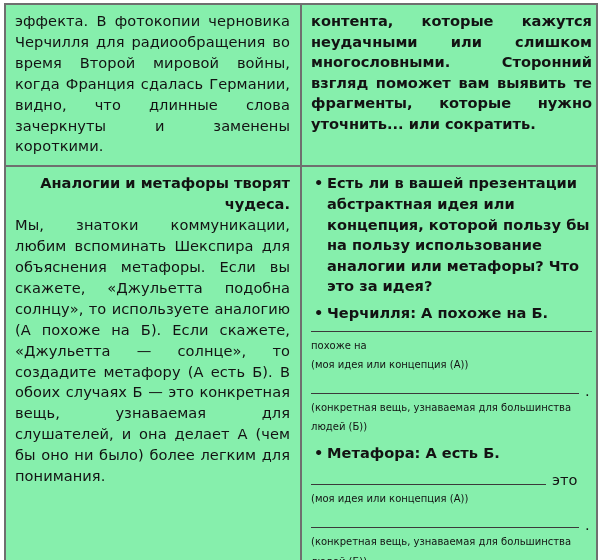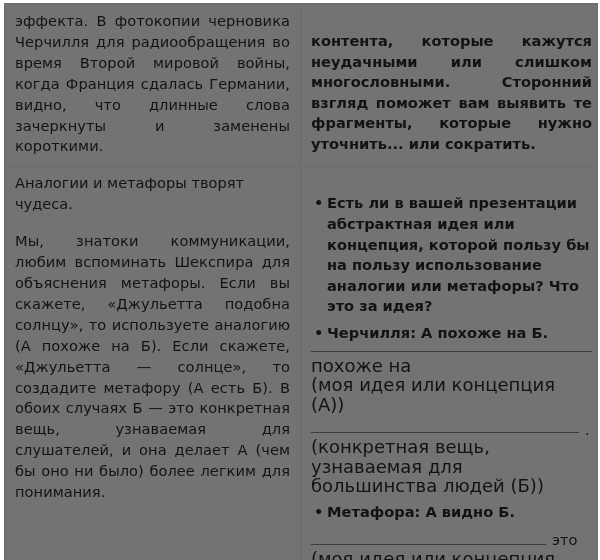--- a/index.html
+++ b/index.html
@@ -30,44 +30,44 @@
     left: 4px;
     top: 3px;
     width: 588px;
     border-collapse: collapse;
     table-layout: fixed;
   }
   .tbl td {
     vertical-align: top;
     border: 2px solid #6f6f6f;
     padding: 0;
-    background: #737373;
+    background: #86efac;
   }
   .col-l { width: 294px; }
   .col-r { width: 294px; }
 
   .cellpad { padding: 6px 10px 8px 9px; }
-  .cellpad-r { padding: 6px 4px 8px 9px; margin-top: 20px; }
+  .cellpad-r { padding: 6px 4px 8px 9px; }
 
   
   .p {
     margin: 0;
     font-size: 14.6px;
     line-height: 20.9px;
     text-align: justify;
     text-justify: inter-word;
     letter-spacing: 0.05px;
     word-spacing: 0.2px;
   }
   .heading {
-    margin: 0 0 16px 0;
+    margin: 0 0 0 0;
     font-size: 14.6px;
     line-height: 20.9px;
-    font-weight: 400;
-    text-align: left;
+    font-weight: 700;
+    text-align: right;
   }
   .rbold {
     margin: 0;
     font-size: 14.6px;
     line-height: 20.6px;
     font-weight: 700;
     text-align: justify;
     text-justify: inter-word;
   }
 
@@ -108,21 +108,21 @@
   .rule.w-esto { width: 235px; flex: 0 0 auto; }
   .rule.w-dot  { width: 268px; flex: 0 0 auto; }
   .tail {
     font-size: 14.6px;
     line-height: 19px;
     white-space: nowrap;
   }
   .tail.period { line-height: 14px; }
   .caption {
     margin: 0;
-    font-size: 18px;
+    font-size: 10px;
     line-height: 19.6px;
     text-align: left;
   }
   .gap-sm { height: 6px; }
   .gap-md { height: 9px; }
 </style>
 </head>
 <body>
 
 <div class="page">
@@ -186,21 +186,21 @@
                 <span class="rule w-dot"></span>
                 <span class="tail period">.</span>
               </div>
               <p class="caption">(конкретная вещь, узнаваемая для большинства людей (Б))</p>
             </div>
 
             <div class="gap-sm"></div>
 
             <div class="bullet">
               <span class="dot">•</span>
-              <span>Метафора: А видно Б.</span>
+              <span>Метафора: А есть Б.</span>
             </div>
 
             <div class="blankblock">
 
               <div class="rule-row">
                 <span class="rule w-esto"></span>
                 <span class="tail">это</span>
               </div>
               <p class="caption">(моя идея или концепция (А))</p>
 

